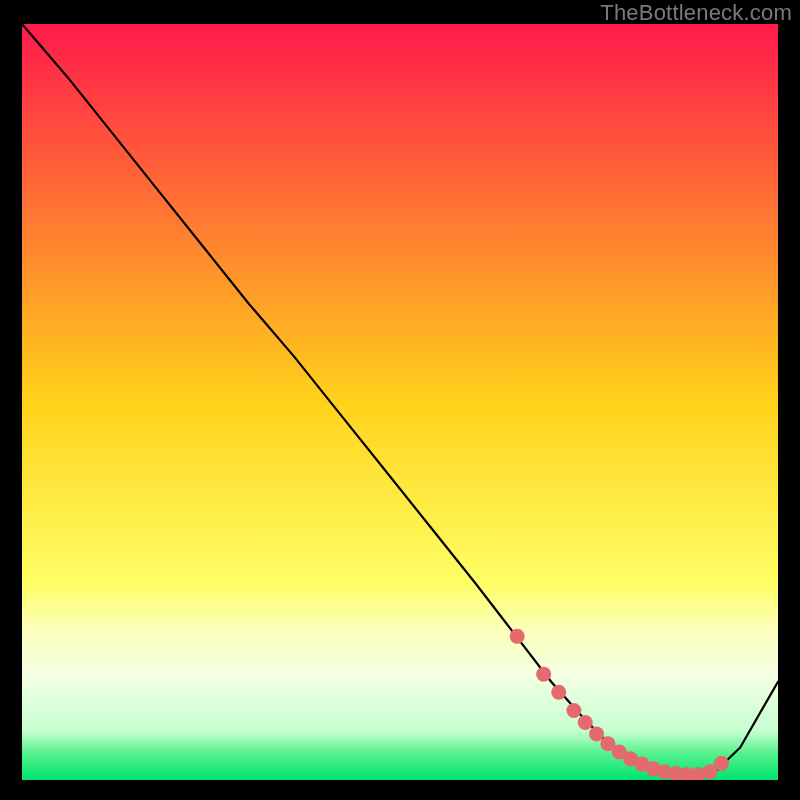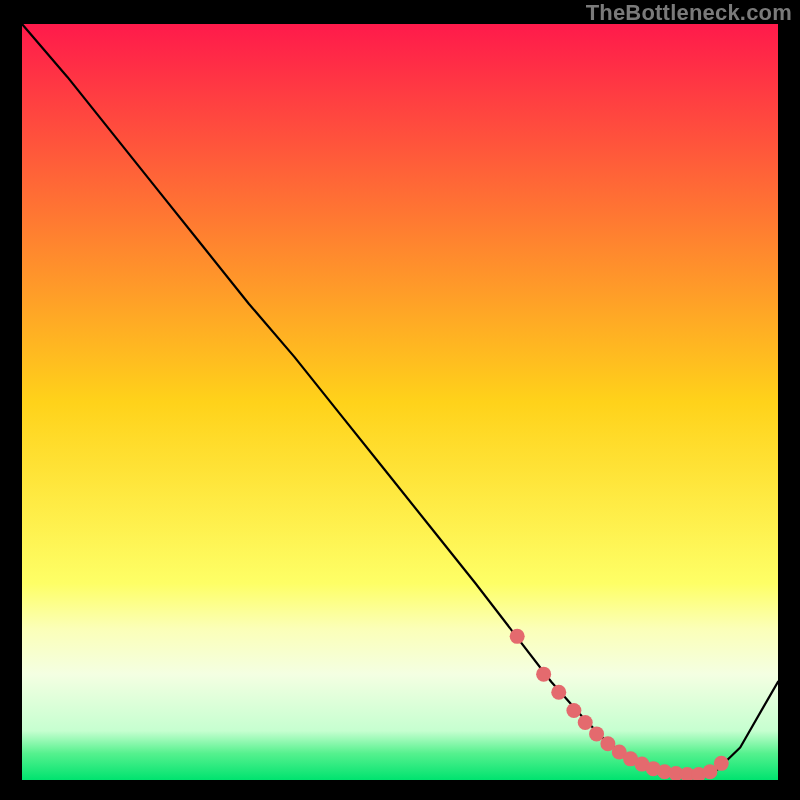--- a/index.html
+++ b/index.html
@@ -15,21 +15,21 @@
     position: relative;
     width: 800px;
     height: 800px;
   }
   .watermark {
     position: absolute;
     top: 0;
     right: 8px;
     color: #7a7a7a;
     font-size: 22px;
-    font-weight: 700;
+    font-weight: 400;
     letter-spacing: 0.2px;
     user-select: none;
   }
   .plot {
     position: absolute;
     left: 22px;
     top: 24px;
     width: 756px;
     height: 756px;
     

